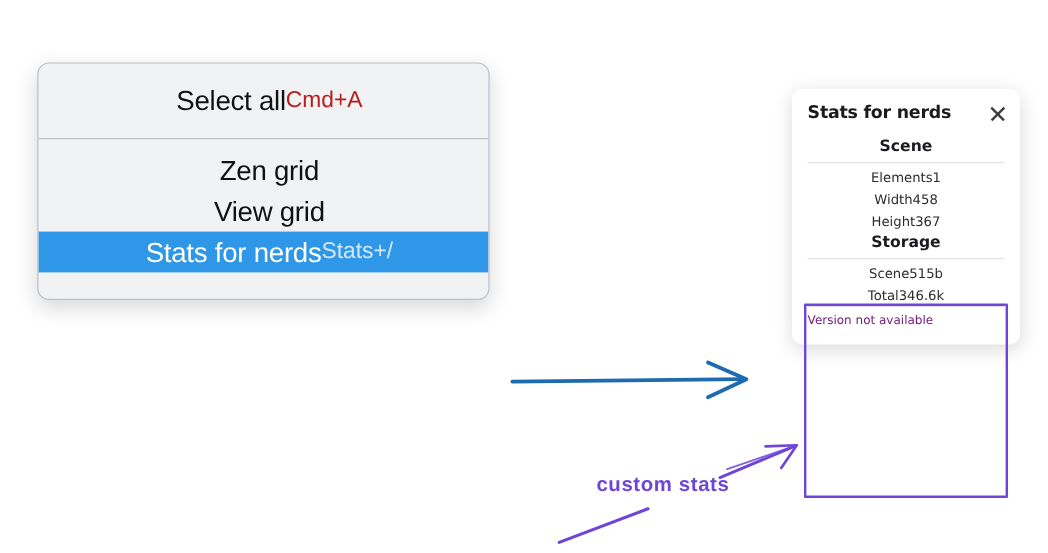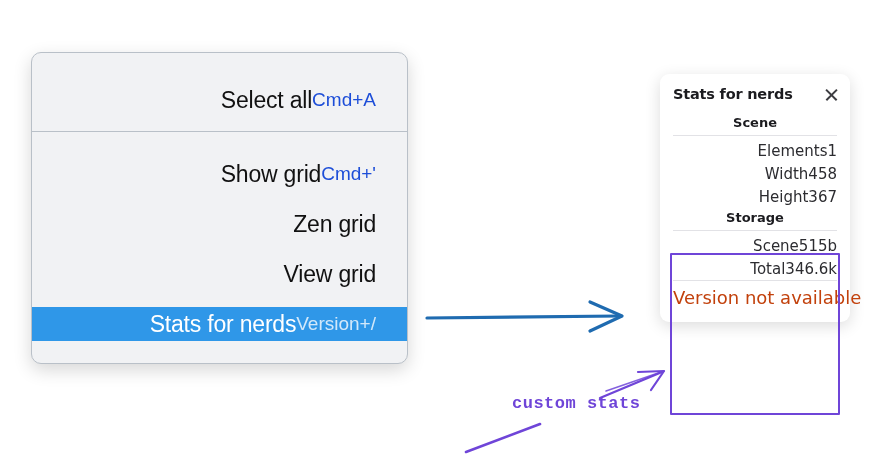--- a/index.html
+++ b/index.html
@@ -35,36 +35,35 @@
   .menu-group.group-top { padding: 14px 0 14px 0; }
   .menu-group.group-bottom { padding: 9px 0 0 0; }
   .menu-divider {
     height: 1px;
     background: #b9c0c8;
     width: 100%;
   }
   .menu-item {
     display: flex;
     align-items: center;
-    justify-content: flex-end;
+    justify-content: center;
     padding: 3px 31px 3px 41px;
     height: 34px;
     box-sizing: border-box;
     cursor: default;
-    margin-top: 16px;
   }
   .menu-item .mi-label {
     font-size: 23px;
     color: #111111;
     letter-spacing: -0.2px;
     white-space: nowrap;
   }
   .menu-item .mi-shortcut {
     font-size: 19px;
-    color: #1d4ed8;
+    color: #b91c1c;
     white-space: nowrap;
   }
   .menu-item.selected {
     background: #2f97e8;
   }
   .menu-item.selected .mi-label { color: #ffffff; }
   .menu-item.selected .mi-shortcut { color: #d2e8fa; }
   .menu-tail { height: 22px; }
 
   
@@ -121,30 +120,30 @@
     padding: 2px 0 5px 0;
   }
   .section-rule {
     height: 1px;
     background: #e2e2e6;
     margin: 0 13px 3px 13px;
   }
   .stat-row {
     display: flex;
     align-items: center;
-    justify-content: flex-end;
+    justify-content: center;
     padding: 2.5px 13px;
-    font-size: 15px;
+    font-size: 11px;
     color: #2c2c30;
   }
   .stat-row .sr-value { color: #2c2c30; }
   .note-row {
     padding: 3px 13px 1px 13px;
-    font-size: 18px;
-    color: #c2410c;
+    font-size: 10px;
+    color: #701a75;
     white-space: nowrap;
   }
 
   
   #custom-stats-highlight {
     position: absolute;
     left: 10px;
     top: 179px;
     width: 170px;
     height: 162px;
@@ -159,57 +158,52 @@
     position: absolute;
     left: 0; top: 0;
     width: 873px;
     height: 461px;
     pointer-events: none;
   }
   #annotation-text {
     position: absolute;
     left: 497px;
     top: 394px;
-    font-family: Liberation Mono, monospace;
+    font-family: Liberation Sans, sans-serif;
     font-size: 17px;
     font-weight: bold;
     color: #6f45d8;
     letter-spacing: 0.5px;
     white-space: nowrap;
-    margin-left: 15px;
   }
 </style>
 </head>
 <body>
 
 <div id="context-menu">
 
   <div class="menu-group group-top">
     <div class="menu-item">
       <span class="mi-label">Select all</span>
       <span class="mi-shortcut">Cmd+A</span>
     </div>
   </div>
 
   <div class="menu-divider"></div>
 
   <div class="menu-group group-bottom">
     <div class="menu-item">
-      <span class="mi-label">Show grid</span>
-      <span class="mi-shortcut">Cmd+'</span>
-    </div>
-    <div class="menu-item">
       <span class="mi-label">Zen grid</span>
     </div>
     <div class="menu-item">
       <span class="mi-label">View grid</span>
     </div>
     <div class="menu-item selected">
       <span class="mi-label">Stats for nerds</span>
-      <span class="mi-shortcut">Version+/</span>
+      <span class="mi-shortcut">Stats+/</span>
     </div>
     <div class="menu-tail"></div>
   </div>
 
 </div>
 
 <div id="stats-panel">
 
   <div class="panel-header">
     <span class="panel-title">Stats for nerds</span>

